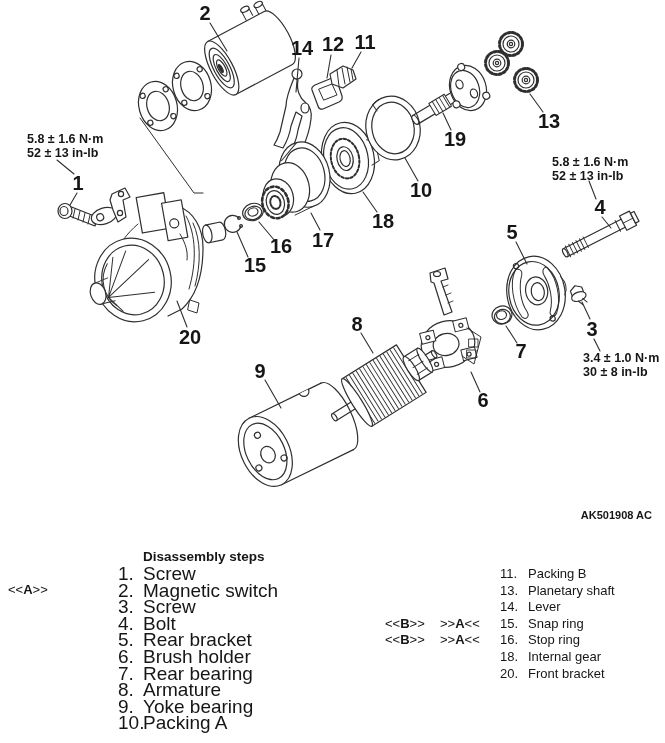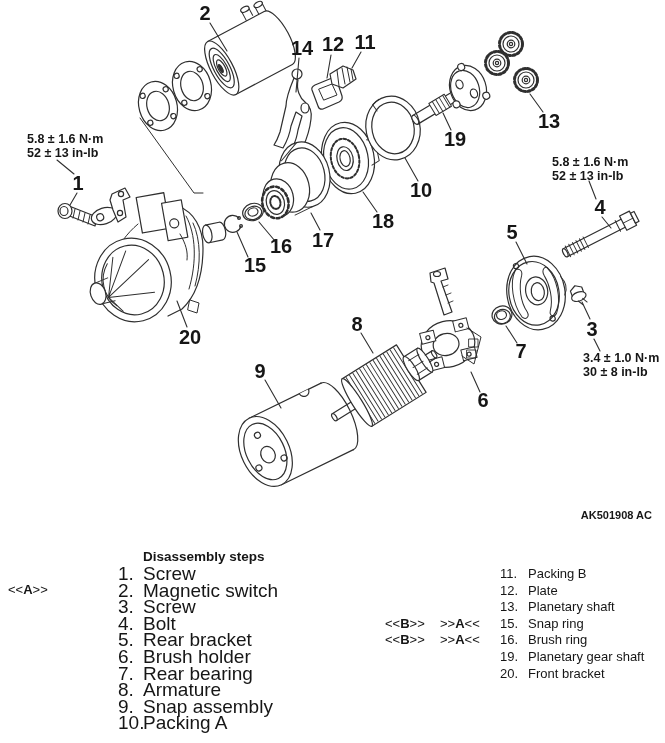--- a/index.html
+++ b/index.html
@@ -344,60 +344,60 @@
 
 <div class="col-left">
   <div class="row"><span class="num">1.</span><span class="lbl">Screw</span></div>
   <div class="row"><span class="num">2.</span><span class="lbl">Magnetic switch</span></div>
   <div class="row"><span class="num">3.</span><span class="lbl">Screw</span></div>
   <div class="row"><span class="num">4.</span><span class="lbl">Bolt</span></div>
   <div class="row"><span class="num">5.</span><span class="lbl">Rear bracket</span></div>
   <div class="row"><span class="num">6.</span><span class="lbl">Brush holder</span></div>
   <div class="row"><span class="num">7.</span><span class="lbl">Rear bearing</span></div>
   <div class="row"><span class="num">8.</span><span class="lbl">Armature</span></div>
-  <div class="row"><span class="num">9.</span><span class="lbl">Snap assembly</span></div>
+  <div class="row"><span class="num">9.</span><span class="lbl">Yoke bearing</span></div>
   <div class="row"><span class="num">10.</span><span class="lbl">Packing A</span></div>
 </div>
 
 <div class="col-right">
   <div class="row rrow">
         <span class="mk"></span>
         <span class="mk2"></span>
         <span class="rnum">11.</span>
         <span class="lbl">Packing B</span>
       </div>
   <div class="row rrow">
         <span class="mk"></span>
         <span class="mk2"></span>
-        <span class="rnum">12.</span>
-        <span class="lbl">Plate</span>
+        <span class="rnum">13.</span>
+        <span class="lbl">Planetary shaft</span>
       </div>
   <div class="row rrow">
         <span class="mk"></span>
         <span class="mk2"></span>
-        <span class="rnum">13.</span>
-        <span class="lbl">Planetary shaft</span>
+        <span class="rnum">14.</span>
+        <span class="lbl">Lever</span>
       </div>
   <div class="row rrow">
     <span class="mk"><span>&lt;&lt;</span><span class="mb">B</span><span>&gt;&gt;</span></span>
     <span class="mk2"><span>&gt;&gt;</span><span class="mb">A</span><span>&lt;&lt;</span></span>
     <span class="rnum">15.</span>
         <span class="lbl">Snap ring</span>
       </div>
   <div class="row rrow">
     <span class="mk"><span>&lt;&lt;</span><span class="mb">B</span><span>&gt;&gt;</span></span>
     <span class="mk2"><span>&gt;&gt;</span><span class="mb">A</span><span>&lt;&lt;</span></span>
     <span class="rnum">16.</span>
-        <span class="lbl">Brush ring</span>
+        <span class="lbl">Stop ring</span>
       </div>
   <div class="row rrow">
         <span class="mk"></span>
         <span class="mk2"></span>
-        <span class="rnum">19.</span>
-        <span class="lbl">Planetary gear shaft</span>
+        <span class="rnum">18.</span>
+        <span class="lbl">Internal gear</span>
       </div>
   <div class="row rrow">
         <span class="mk"></span>
         <span class="mk2"></span>
         <span class="rnum">20.</span>
         <span class="lbl">Front bracket</span>
       </div>
 </div>
 
 </div>

